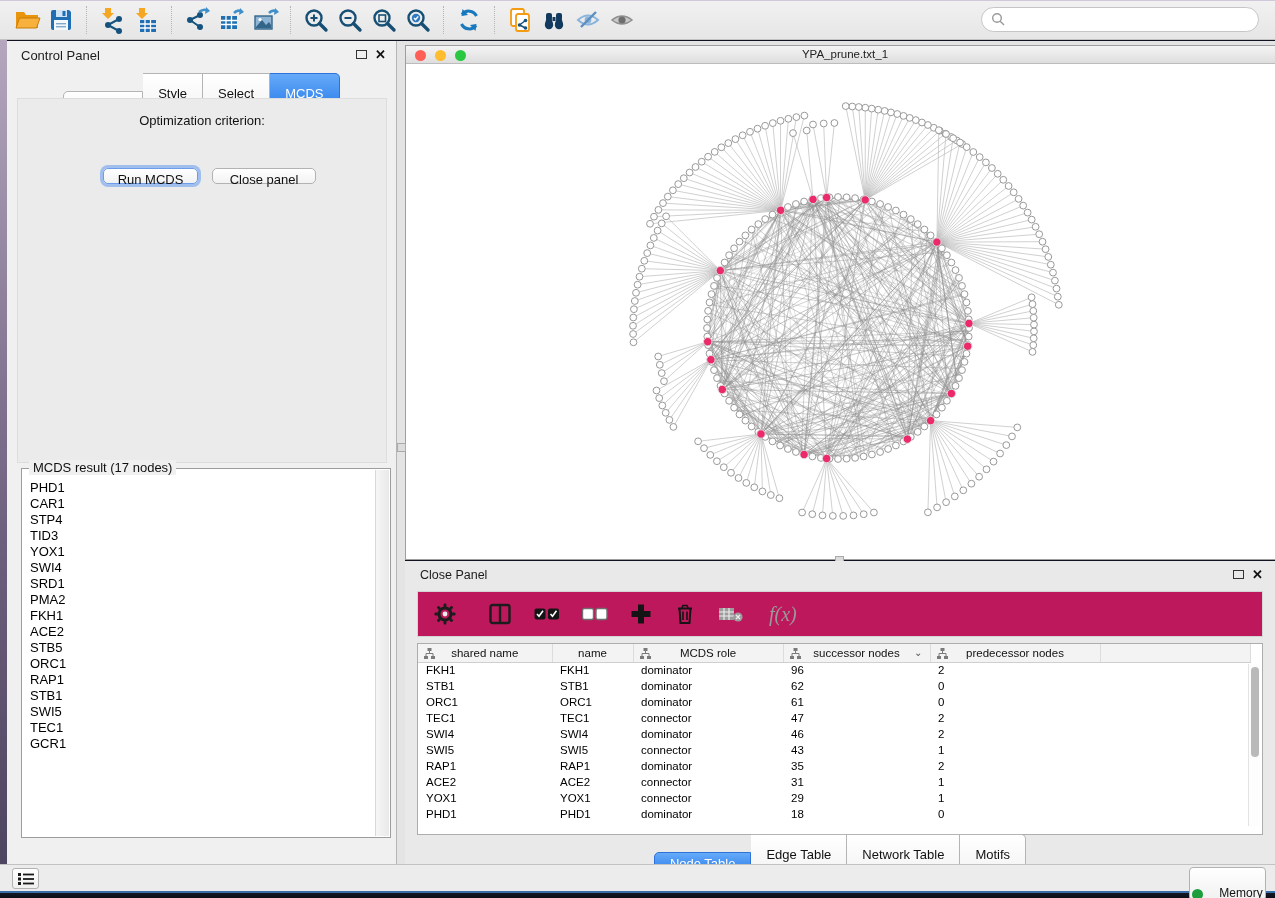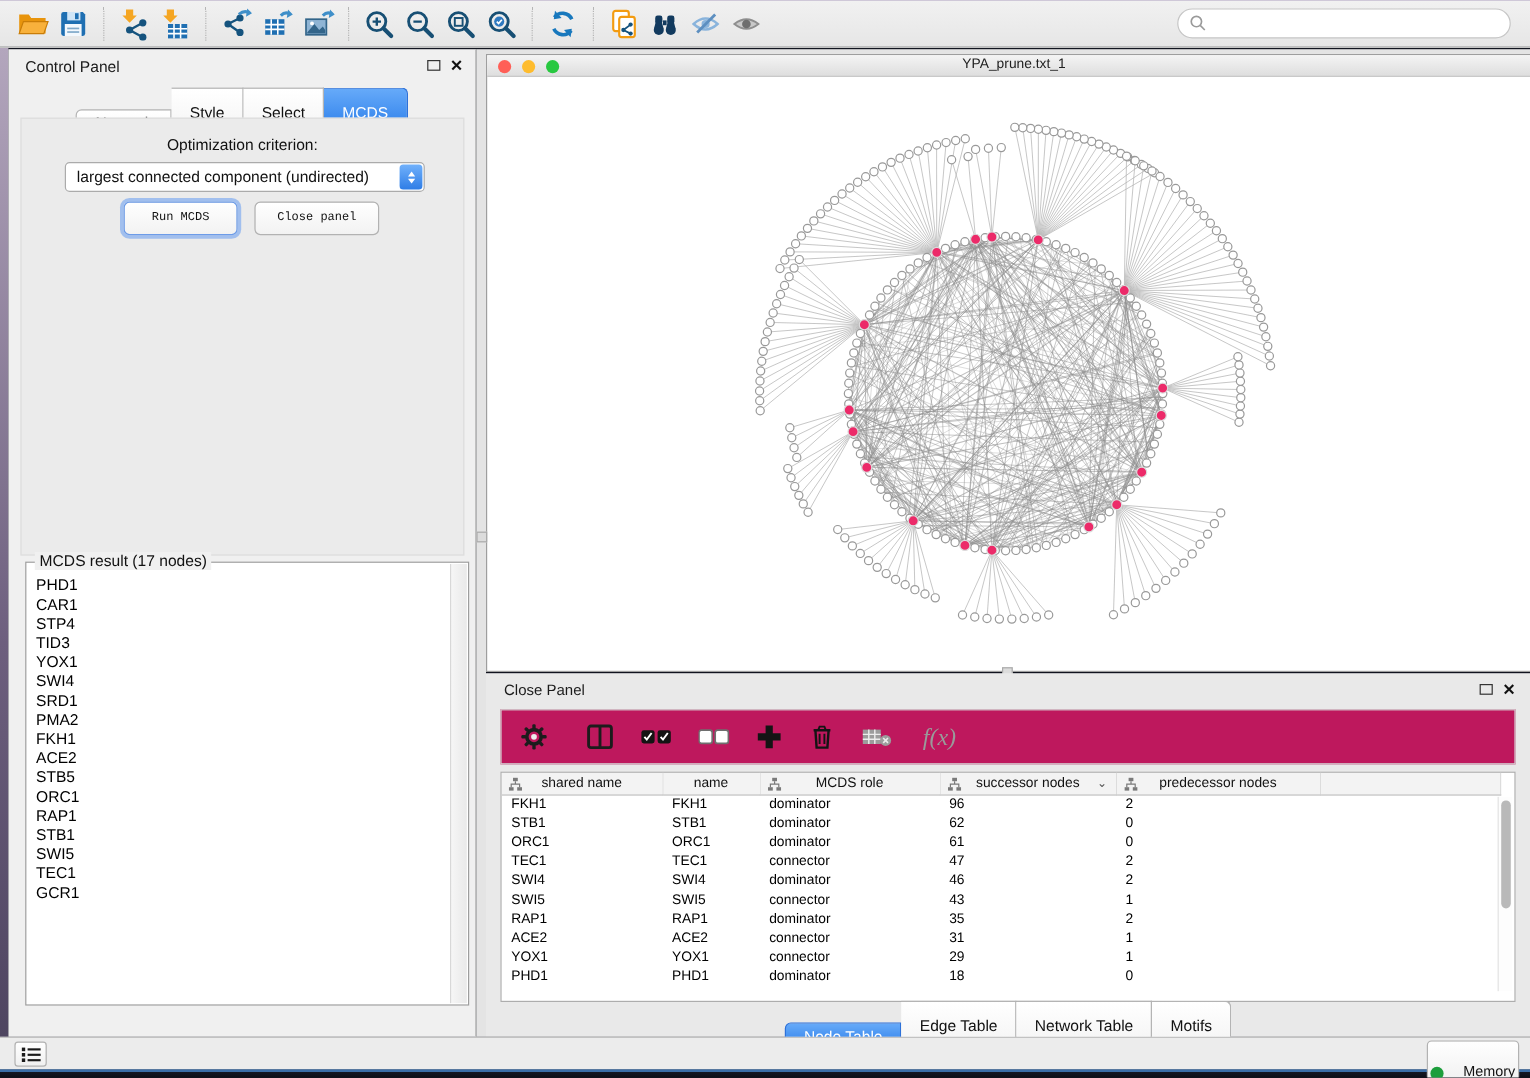--- a/index.html
+++ b/index.html
@@ -40,22 +40,22 @@
 
   #cp-tabs { position:absolute; left:0; top:32px; width:100%; }
   #cp-content { left:10px; top:57px; width:370px; height:365px; background:#ebebeb; border:1px solid #dddddd; }
   #opt-label { width:100%; text-align:center; top:14px; font-size:13px; color:#111; left:0; }
   #criterion { left:36px; top:36px; width:300px; height:25px; background:#fff; border:1px solid #ababab;
     border-radius:4px; display:flex; align-items:center; padding-left:9px; font-size:13px; color:#111; cursor:pointer; }
   #crit-stepper { position:absolute; right:1px; top:1px; width:19px; height:21px; border-radius:3px;
     background:linear-gradient(#71b1fb,#2e7de6); display:flex; flex-direction:column; align-items:center; justify-content:center; gap:2px; }
   .tri-up { width:0; height:0; border-left:3.5px solid transparent; border-right:3.5px solid transparent; border-bottom:4.5px solid #fff; }
   .tri-dn { width:0; height:0; border-left:3.5px solid transparent; border-right:3.5px solid transparent; border-top:4.5px solid #fff; }
-  .mac-btn { position:absolute; height:28px; background:linear-gradient(#ffffff,#f2f2f2); border:1px solid #b2b2b2;
-    border-radius:5px; font-size:10px; color:#111; text-align:center; line-height:22px; cursor:pointer; font-family:Liberation Mono, monospace; }
+  .mac-btn { position:absolute; height:16px; background:linear-gradient(#ffffff,#f2f2f2); border:1px solid #b2b2b2;
+    border-radius:5px; font-size:13px; color:#111; text-align:center; line-height:22px; cursor:pointer; font-family:Liberation Sans, sans-serif; }
   #run-btn { left:85px; top:69px; width:95px; box-shadow:0 0 0 3px rgba(100,155,240,.55); border-color:#6d9ce8; }
   #close-btn { left:194px; top:69px; width:104px; }
 
   #mcds-group { left:14px; top:427px; width:370px; height:370px; border:1px solid #9d9d9d; background:#fff;padding-left:20px; }
   #mcds-legend { position:absolute; left:7px; top:-9px; background:#f0f0f0; padding:0 4px; font-size:13px; color:#111; }
   #mcds-list { position:absolute; left:1px; top:5px; right:15px; bottom:1px; overflow:hidden; padding:6px 0 0 7px; }
   #mcds-list div { font-size:13px; line-height:16px; color:#000; }
   #mcds-scroll { position:absolute; right:1px; top:1px; width:14px; bottom:1px;
     background:linear-gradient(90deg,#f6f6f6,#e9e9e9); border-left:1px solid #d8d8d8; }
 
@@ -265,27 +265,20 @@
   </div>
   <div id="cp-tabs" class="seg">
     <button class="tab">Network</button>
     <button class="tab">Style</button>
     <button class="tab">Select</button>
     <button class="tab active">MCDS</button>
   </div>
 
   <div id="cp-content" class="abs">
     <div id="opt-label" class="abs">Optimization criterion:</div>
-    <div id="criterion" class="abs">
-      <span>largest connected component (undirected)</span>
-      <span id="crit-stepper">
-        <span class="tri-up"></span>
-          <span class="tri-dn"></span>
-      </span>
-    </div>
     <button class="mac-btn" id="run-btn">Run MCDS</button>
     <button class="mac-btn" id="close-btn">Close panel</button>
   </div>
 
   <div id="mcds-group" class="abs">
     <span id="mcds-legend">MCDS result (17 nodes)</span>
     <div id="mcds-list">
         <div>PHD1</div>
         <div>CAR1</div>
         <div>STP4</div>

